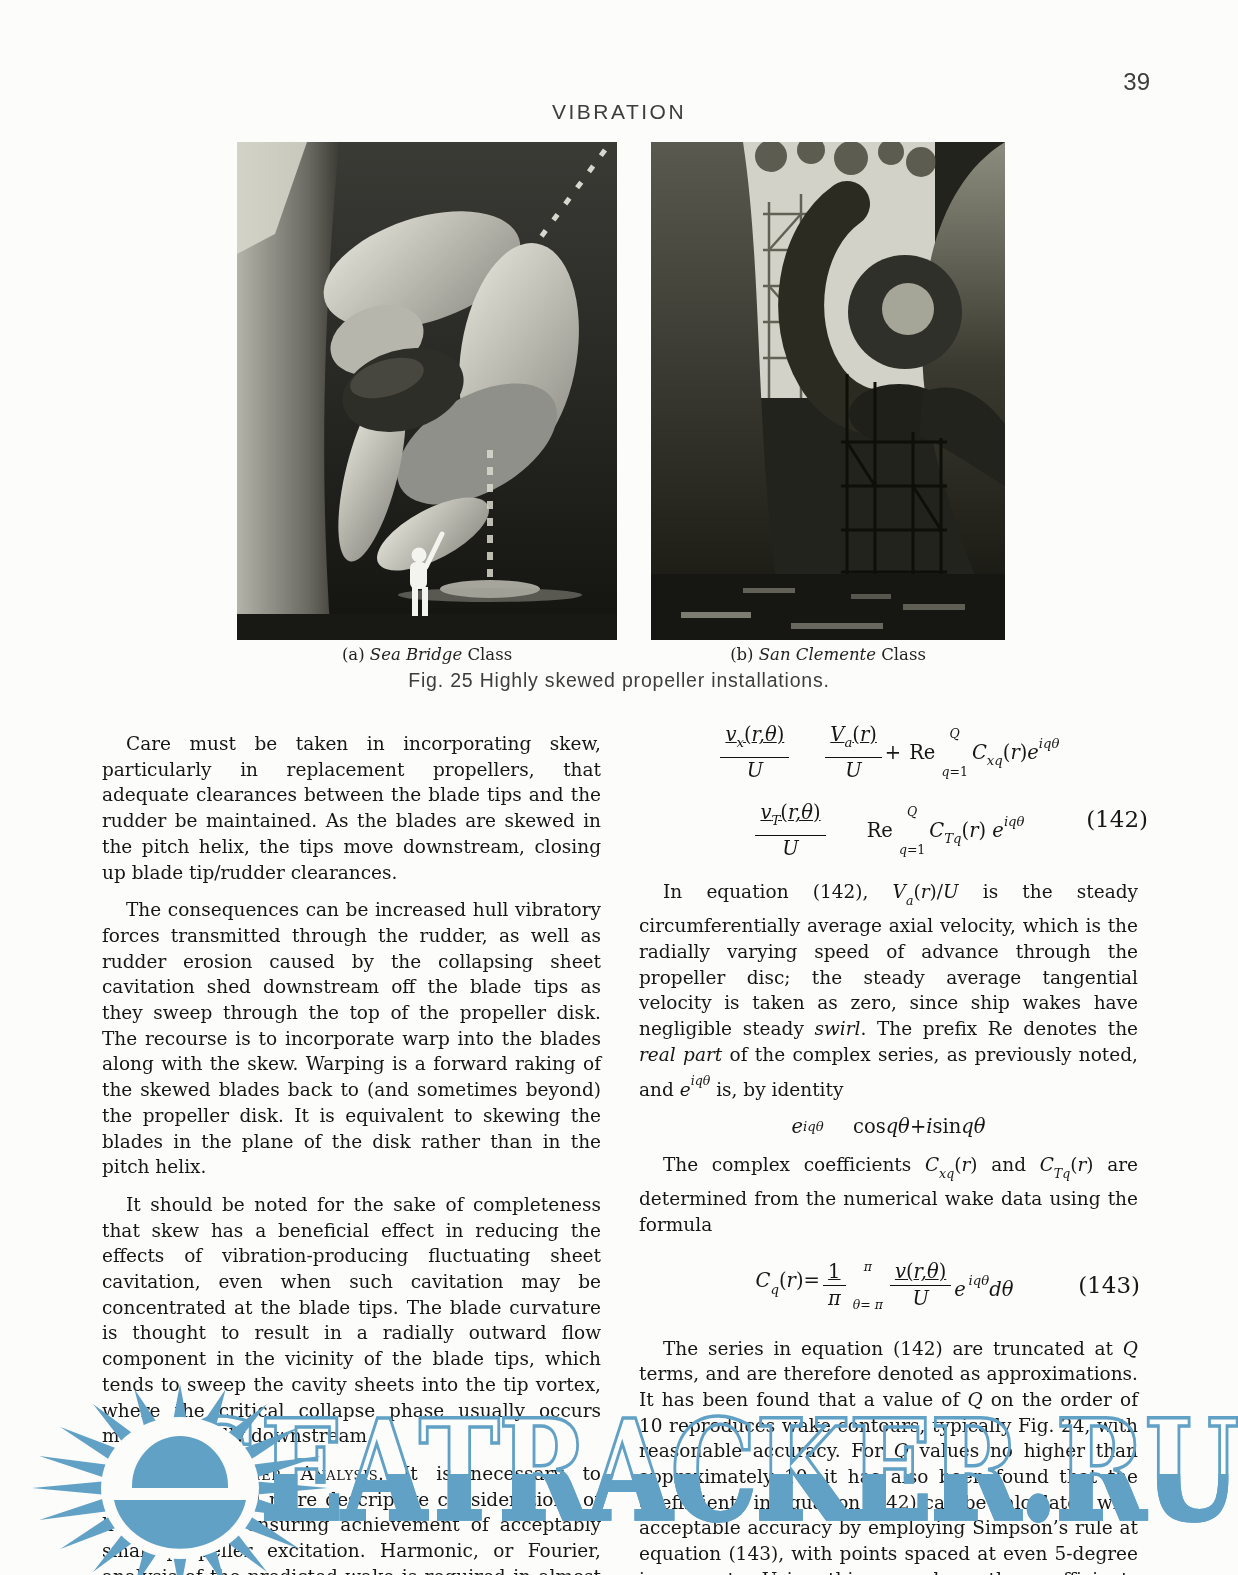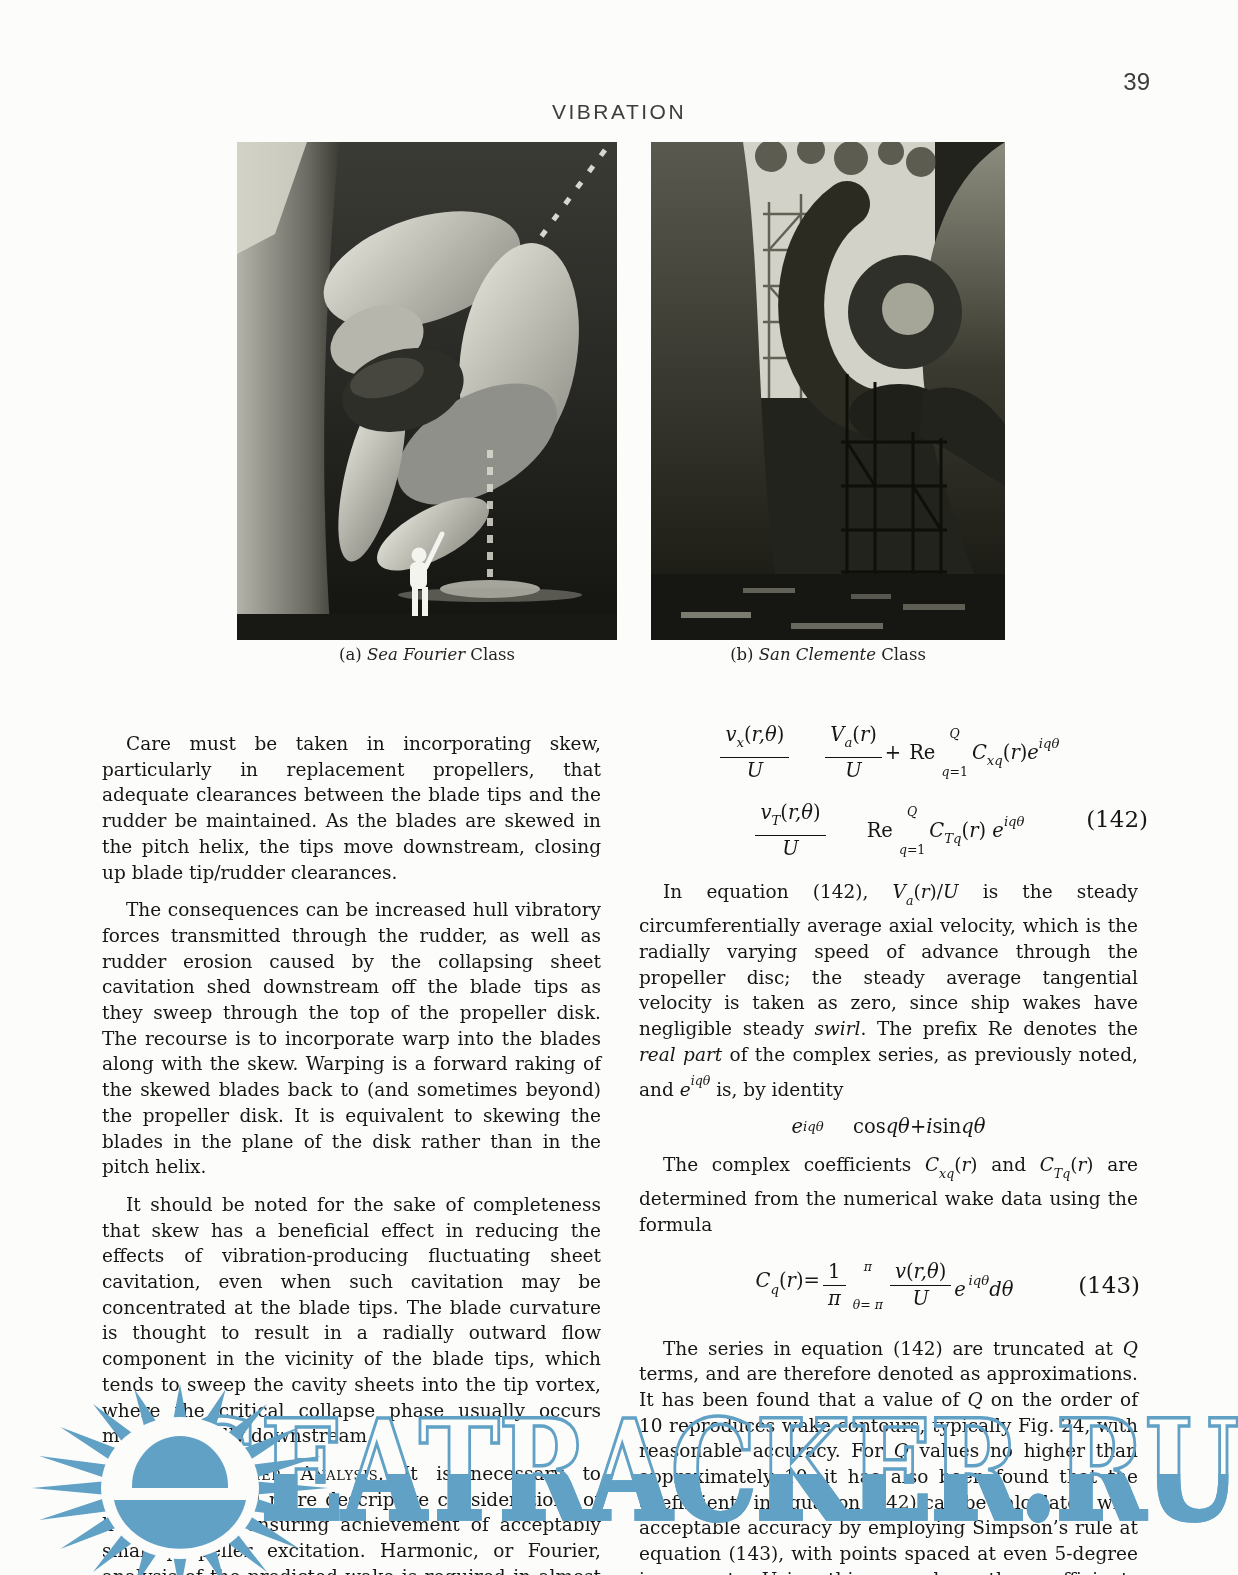--- a/index.html
+++ b/index.html
@@ -29,21 +29,21 @@
   .r-i{font-style:italic;}
   .r-sc{font-variant:small-caps;letter-spacing:.5px;}
   .r-sub{font-size:68%;vertical-align:-26%;}
   .r-sup{font-size:68%;vertical-align:42%;}
   
   .eq-block{position:relative;margin:2px 0 16px 0;text-indent:0;}
   .eqrow{display:flex;align-items:center;justify-content:center;font-size:19.5px;
          text-align:left;text-indent:0;}
   .eqrow + .eqrow{margin-top:14px;}
   .frac{display:inline-flex;flex-direction:column;align-items:center;margin:0 3px;}
-  .frac .num{padding:0 5px 1px 5px;line-height:24px;}
+  .frac .num{padding:0 5px 1px 5px;line-height:24px;text-decoration:underline;}
   .frac .den{border-top:1.6px solid #111;padding:1px 5px 0 5px;line-height:24px;align-self:stretch;text-align:center;}
   .eqgap{display:inline-block;width:30px;}
   .re{margin:0 2px 0 8px;}
   .lims{display:inline-flex;flex-direction:column;justify-content:space-between;
         align-items:center;height:64px;font-size:12.5px;margin:0 4px;}
   .eqnum{position:absolute;right:2px;font-size:23px;}
   .identity{margin:10px 0 12px 0;}
   
   #watermark-text{position:absolute;left:183px;top:1402px;z-index:5;
     font-family:"DejaVu Serif",serif;font-weight:700;font-size:138px;line-height:138px;
@@ -161,22 +161,23 @@
       <g opacity="0.85">
         <rect x="30" y="470" width="70" height="6" fill="#8e8e82"></rect>
         <rect x="140" y="481" width="92" height="6" fill="#77776c"></rect>
         <rect x="252" y="462" width="62" height="6" fill="#8e8e82" opacity="0.7"></rect>
         <rect x="92" y="446" width="52" height="5" fill="#6f6f64"></rect>
         <rect x="200" y="452" width="40" height="5" fill="#83837a" opacity="0.7"></rect>
       </g>
     </svg>
   </div>
 
-  <div class="photo-cap" id="cap-a"><span>(a) </span><span class="r-i">Sea Fourier</span><span> Class</span></div>
+  <div class="photo-cap" id="cap-a"><span>(a) </span><span class="r-i">Sea Bridge</span><span> Class</span></div>
   <div class="photo-cap" id="cap-b"><span>(b) </span><span class="r-i">San Clemente</span><span> Class</span></div>
+  <div class="fig-cap">Fig. 25 Highly skewed propeller installations.</div>
 
   <div class="col" id="col-left">
     <p><span>Care must be taken in incorporating skew, particularly in replacement propellers, that adequate clearances between the blade tips and the rudder be maintained. As the blades are skewed in the pitch helix, the tips move downstream, closing up blade tip/rudder clearances.</span></p>
     <p><span>The consequences can be increased hull vibratory forces transmitted through the rudder, as well as rudder erosion caused by the collapsing sheet cavitation shed downstream off the blade tips as they sweep through the top of the propeller disk. The recourse is to incorporate warp into the blades along with the skew. Warping is a forward raking of the skewed blades back to (and sometimes beyond) the propeller disk. It is equivalent to skewing the blades in the plane of the disk rather than in the pitch helix.</span></p>
     <p><span>It should be noted for the sake of completeness that skew has a beneficial effect in reducing the effects of vibration-producing fluctuating sheet cavitation, even when such cavitation may be concentrated at the blade tips. The blade curvature is thought to result in a radially outward flow component in the vicinity of the blade tips, which tends to sweep the cavity sheets into the tip vortex, where the critical collapse phase usually occurs more gradually downstream.</span></p>
     <p><span>3.7.1.3 </span><span class="r-sc">Fourier Analysis.</span><span>  It is necessary to progress beyond mere descriptive considerations of hull wake for ensuring achievement of acceptably small propeller excitation. Harmonic, or Fourier, analysis of the predicted wake is required in almost all procedures for assessing propeller excitation severity.</span></p>
     <p><span>The axial and tangential wake velocity components (see Fig. 24) can be written as the following Fourier series in position angle </span><span class="r-i">θ</span><span>, for selected radii.</span></p>
   </div>
 
   <div class="col" id="col-right">

